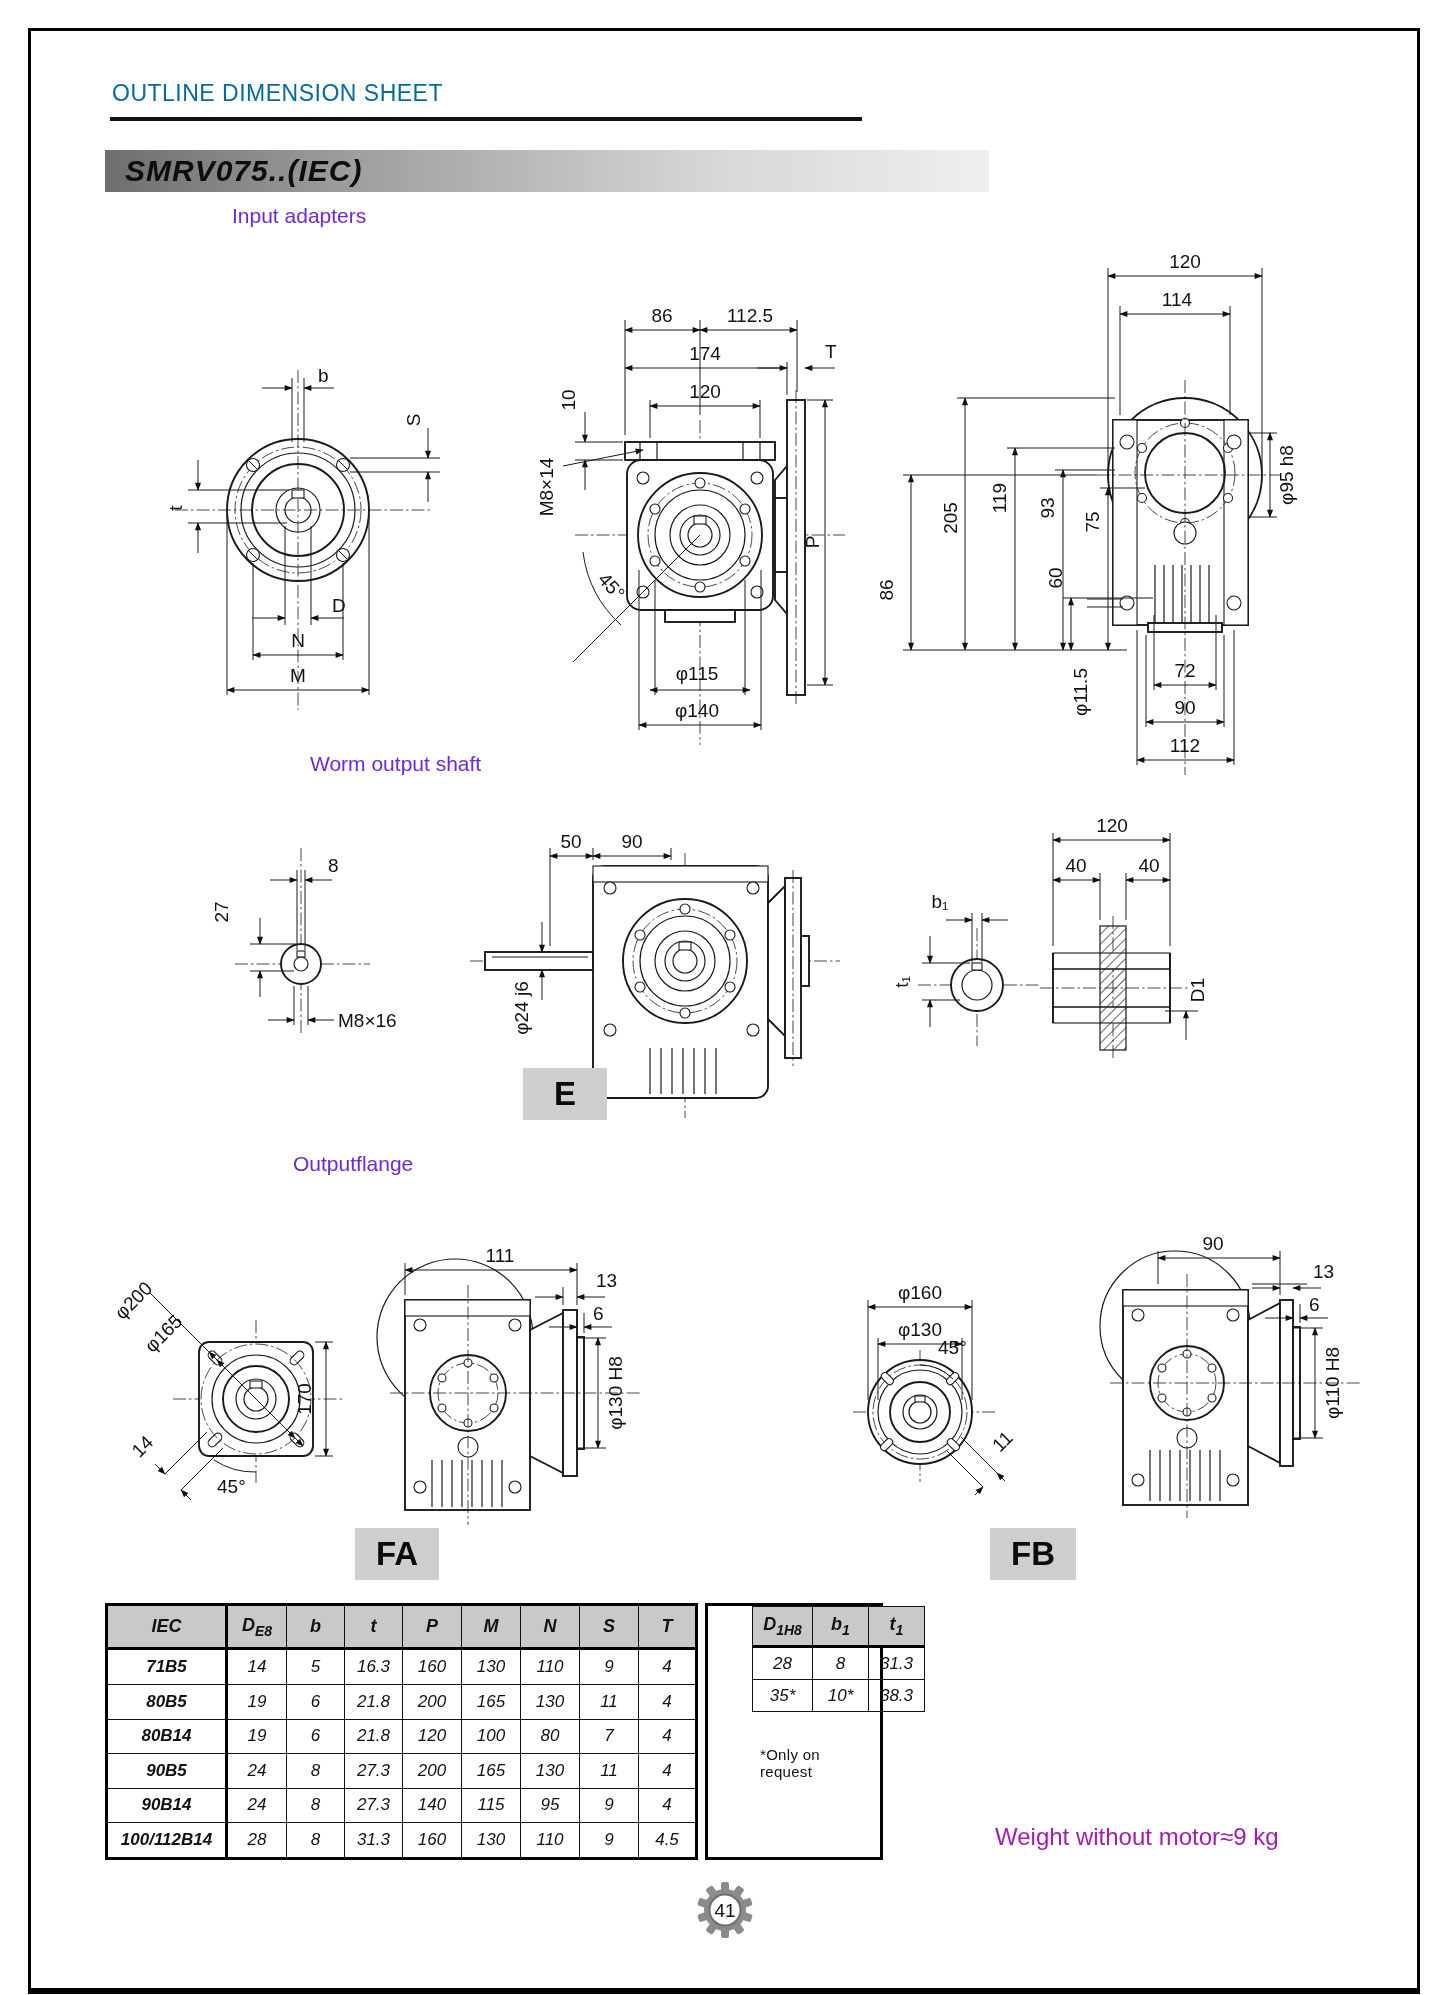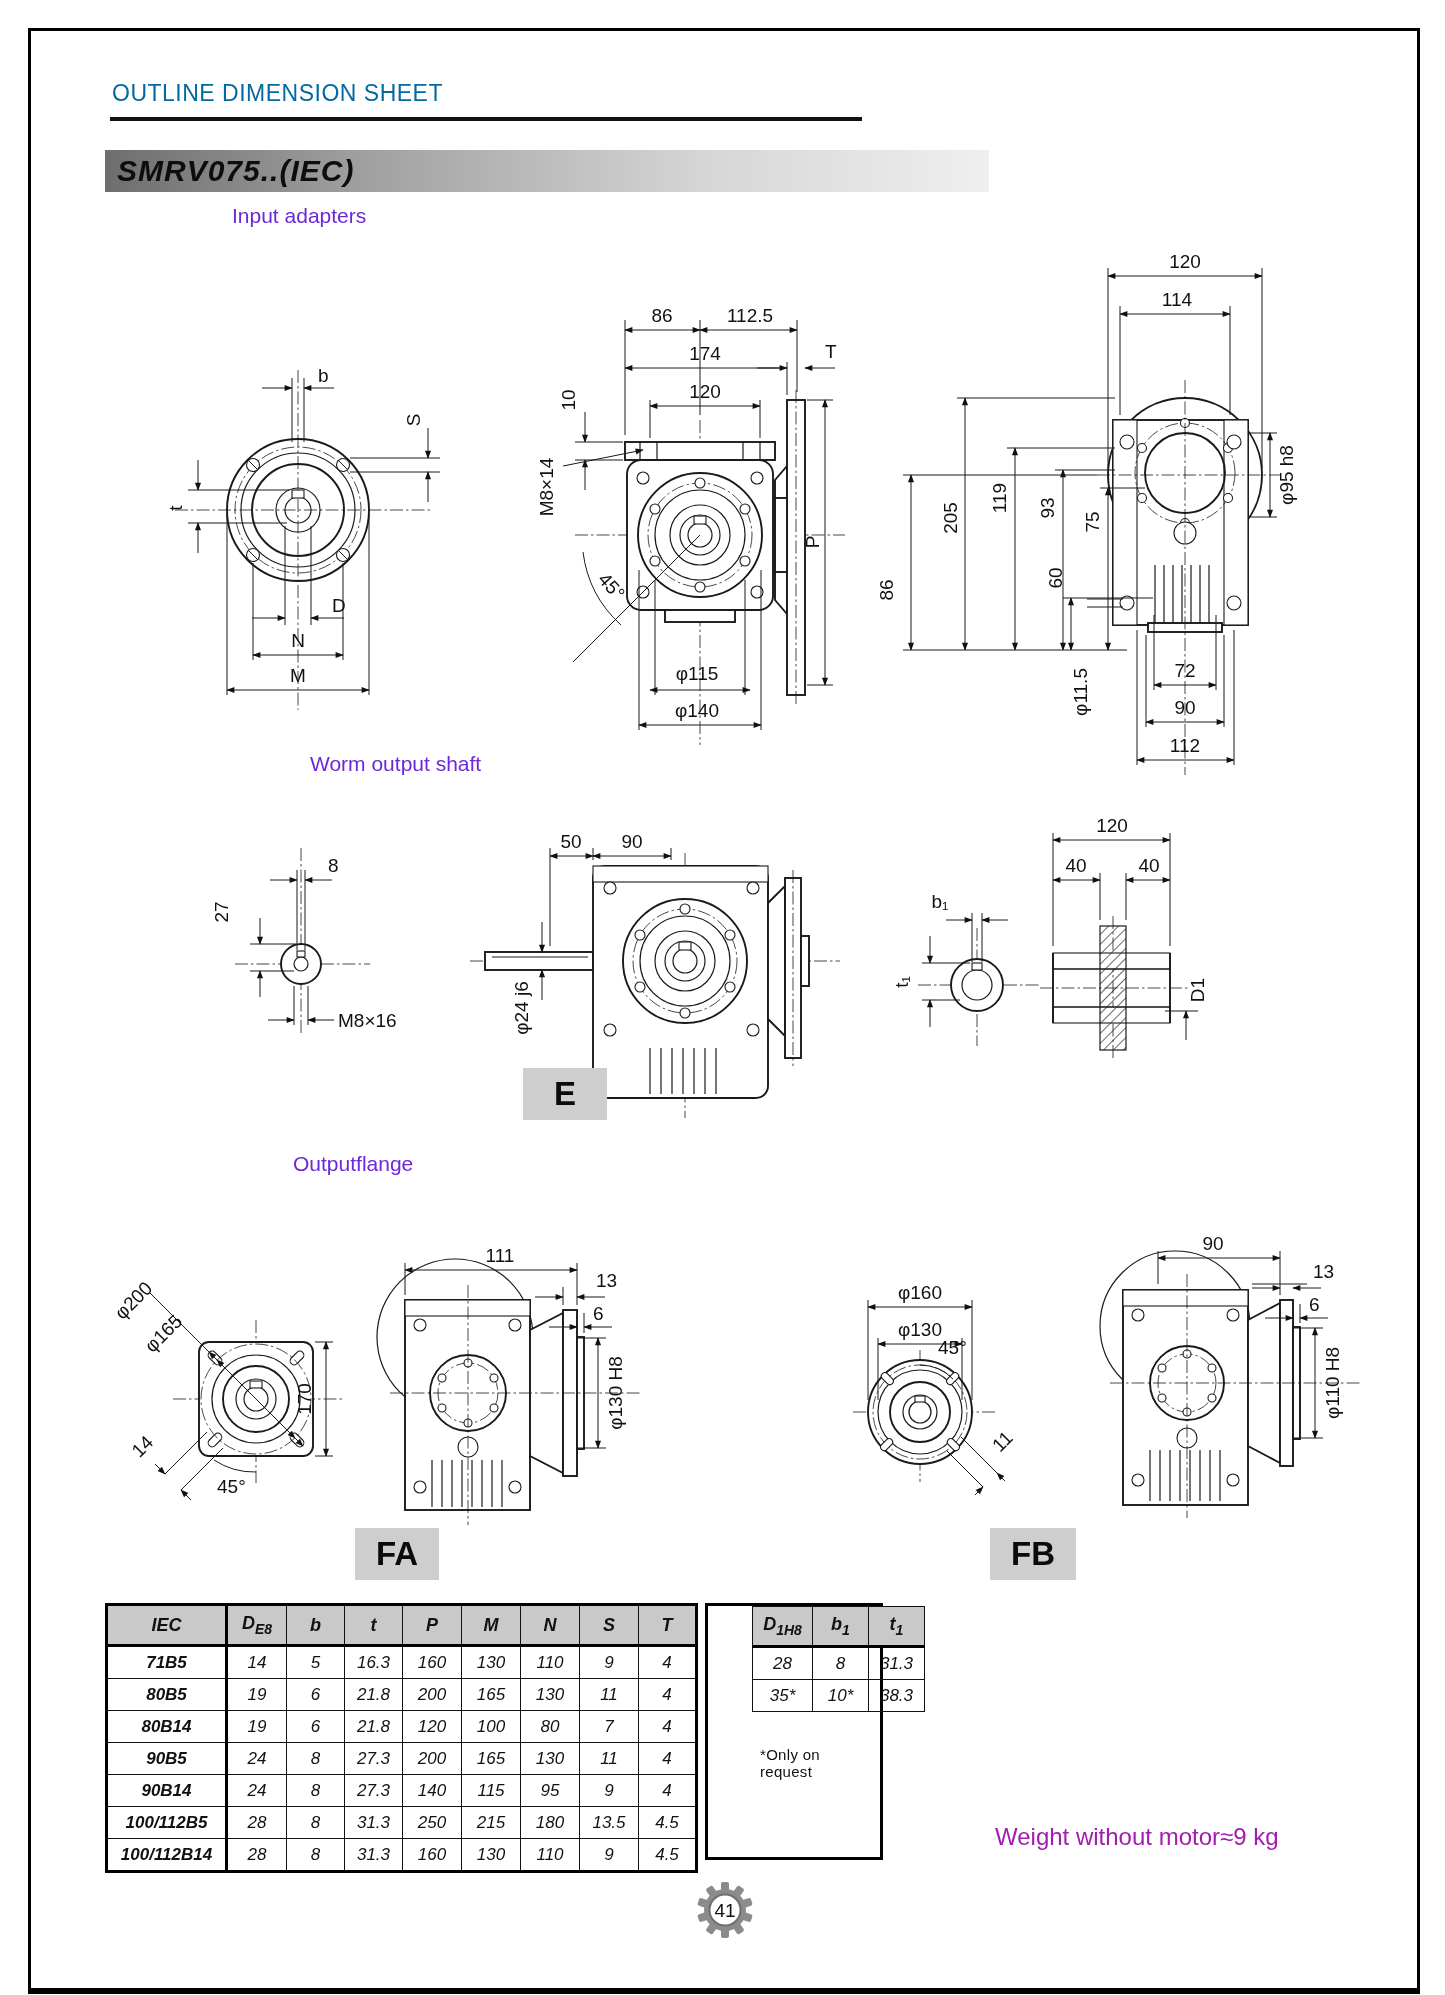--- a/index.html
+++ b/index.html
@@ -1,21 +1,21 @@
 <!DOCTYPE html>
 <html><head>
 <meta charset="utf-8">
 <style>
   html,body{margin:0;padding:0;background:#fff;}
   .page{position:relative;width:1445px;height:1995px;background:#fff;font-family:"Liberation Sans",sans-serif;color:#111;overflow:hidden;}
   .frame{position:absolute;left:28px;top:28px;width:1386px;height:1957px;border:3px solid #000;border-bottom-width:6px;}
   .doc-title{position:absolute;left:112px;top:80px;font-size:23px;letter-spacing:.5px;color:#0369a1;}
   .rule{position:absolute;left:110px;top:117px;width:752px;height:4px;background:#111;}
   .model-bar{position:absolute;left:105px;top:150px;width:884px;height:42px;background:linear-gradient(90deg,#6e6e6e 0%,#9e9e9e 28%,#d6d6d6 68%,#efefef 100%);display:flex;align-items:center;}
-  .model-bar span{font-size:30px;font-weight:bold;font-style:italic;letter-spacing:1px;padding-left:12px;color:#0d0d0d;}
+  .model-bar span{font-size:30px;font-weight:bold;font-style:italic;letter-spacing:1px;padding-left:12px;color:#0d0d0d;margin-left:8px;}
   .section-label{position:absolute;font-size:21px;color:#6d28d9;}
   .badge{position:absolute;background:#cecece;display:flex;align-items:center;justify-content:center;font-weight:800;font-size:33px;color:#0b0b0b;}
   svg{position:absolute;overflow:visible;}
   svg text{font-family:"Liberation Sans",sans-serif;font-size:19px;fill:#111;}
   .s{stroke:#1a1a1a;stroke-width:1.2;fill:none;}
   .s2{stroke:#1a1a1a;stroke-width:1.9;fill:none;}
   .sw{stroke:#1a1a1a;stroke-width:1.9;fill:#fff;}
   .swt{stroke:#1a1a1a;stroke-width:1.1;fill:#fff;}
   .cl{stroke:#1a1a1a;stroke-width:.8;stroke-dasharray:13 3 2.5 3;fill:none;}
   .dm{stroke:#1a1a1a;stroke-width:1;fill:none;}
@@ -683,31 +683,20 @@
         <td>24</td>
             <td>8</td>
             <td>27.3</td>
             <td>140</td>
             <td>115</td>
             <td>95</td>
             <td>9</td>
             <td>4</td>
       </tr>
       <tr>
-        <td class="lbl thick-r">100/112B5</td>
-        <td>28</td>
-            <td>8</td>
-            <td>31.3</td>
-            <td>250</td>
-            <td>215</td>
-            <td>180</td>
-            <td>13.5</td>
-            <td>4.5</td>
-      </tr>
-      <tr>
         <td class="lbl thick-r">100/112B14</td>
         <td>28</td>
             <td>8</td>
             <td>31.3</td>
             <td>160</td>
             <td>130</td>
             <td>110</td>
             <td>9</td>
             <td>4.5</td>
       </tr>

